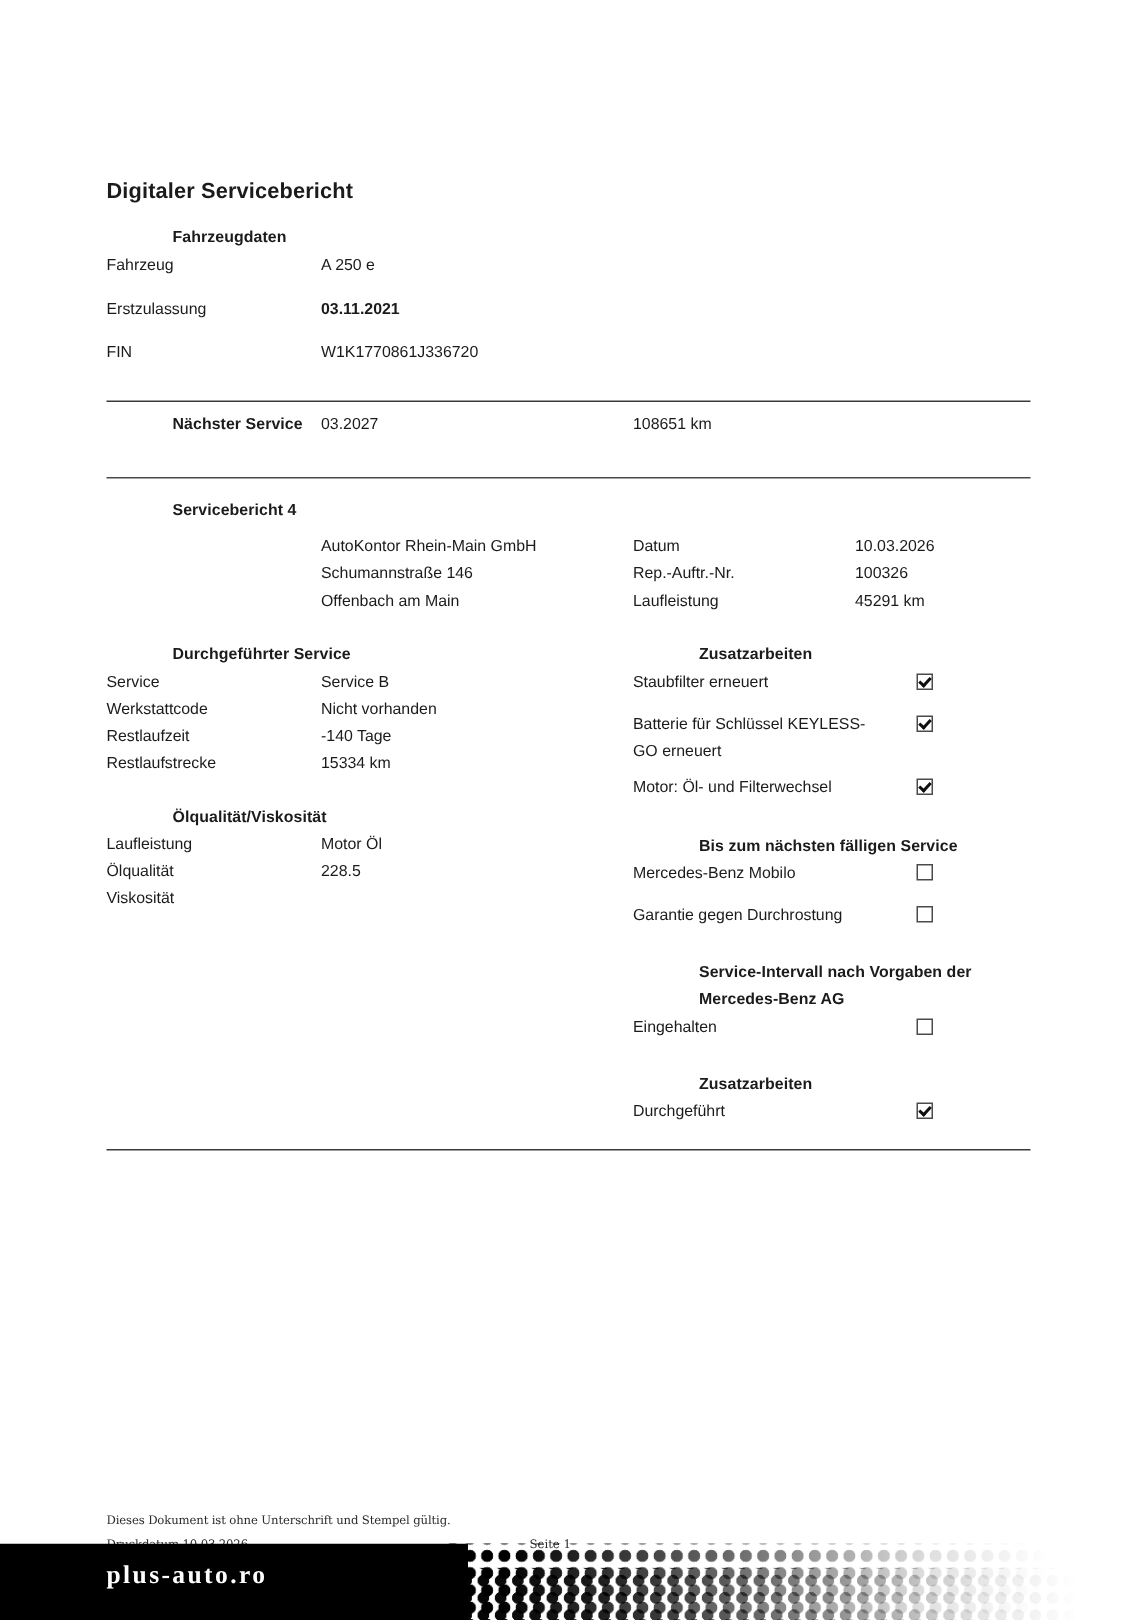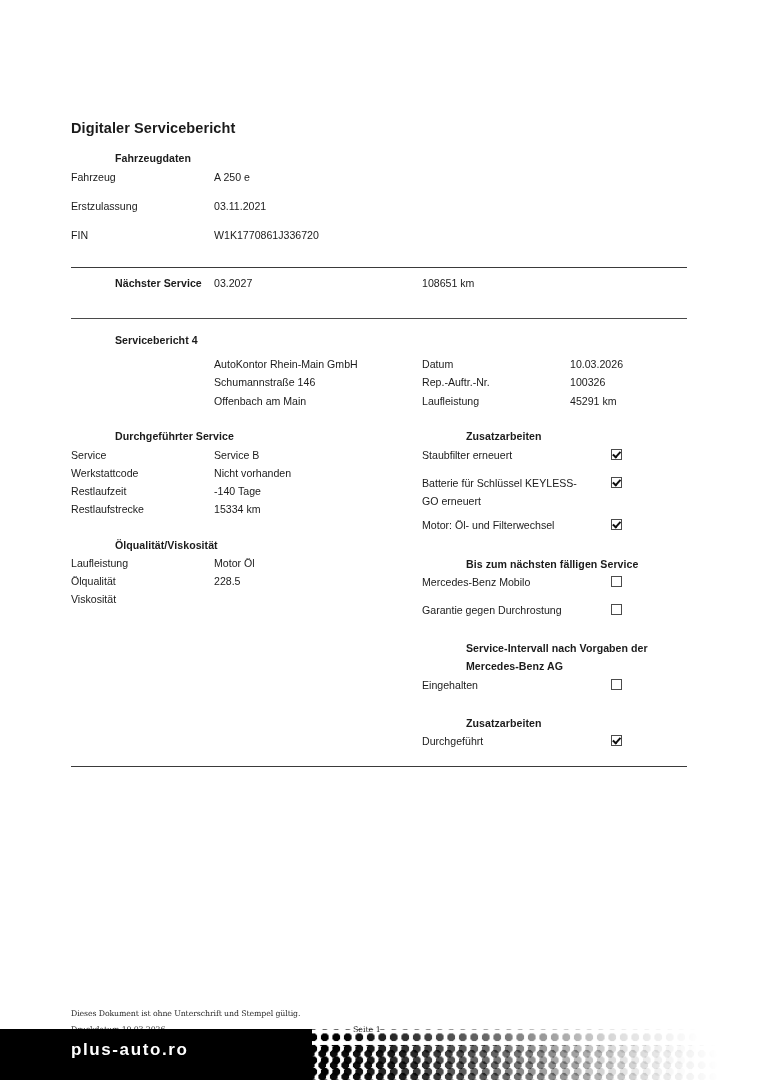--- a/index.html
+++ b/index.html
@@ -158,21 +158,21 @@
     background-image: radial-gradient(circle at center, #000 46%, rgba(0,0,0,0) 50%);
     background-size: 11.5px 11.5px;
     background-position: 5px 3px;
     -webkit-mask-image: linear-gradient(85deg, rgba(0,0,0,1) 0%, rgba(0,0,0,0.9) 22%, rgba(0,0,0,0.5) 55%, rgba(0,0,0,0.1) 82%, rgba(0,0,0,0) 97%);
     mask-image: linear-gradient(85deg, rgba(0,0,0,1) 0%, rgba(0,0,0,0.9) 22%, rgba(0,0,0,0.5) 55%, rgba(0,0,0,0.1) 82%, rgba(0,0,0,0) 97%);
   }
   .watermark {
     position: absolute;
     left: 71px;
     top: 1040px;
-    font-family: Liberation Sans, sans-serif;
+    font-family: Liberation Serif, serif;
     font-size: 17px;
     font-weight: bold;
     color: #ffffff;
     letter-spacing: 1.6px;
     white-space: pre;
     z-index: 5;
   }
 </style>
 </head>
 <body>
@@ -180,21 +180,21 @@
 <div class="page">
 
   <div class="abs doc-title">Digitaler Servicebericht</div>
 
   <div class="abs section-head" style="left:71px; top:152px;">Fahrzeugdaten</div>
 
   <div class="abs label" style="left:71px; top:171px;">Fahrzeug</div>
   <div class="abs value" style="left:214px; top:171px;">A 250 e</div>
 
   <div class="abs label" style="left:71px; top:200px;">Erstzulassung</div>
-  <div class="abs value" style="left:214px; top:200px;">03.11.2021</div>
+  <div class="abs value" style="left:214px; top:200px;font-weight:bold;">03.11.2021</div>
 
   <div class="abs label" style="left:71px; top:229px;">FIN</div>
   <div class="abs value" style="left:214px; top:229px;">W1K1770861J336720</div>
 
   <div class="rule" style="top:267px;"></div>
 
   <div class="abs section-head" style="left:71px; top:277px;">Nächster Service</div>
   <div class="abs value" style="left:214px; top:277px;">03.2027</div>
   <div class="abs value" style="left:422px; top:277px;">108651 km</div>
 

